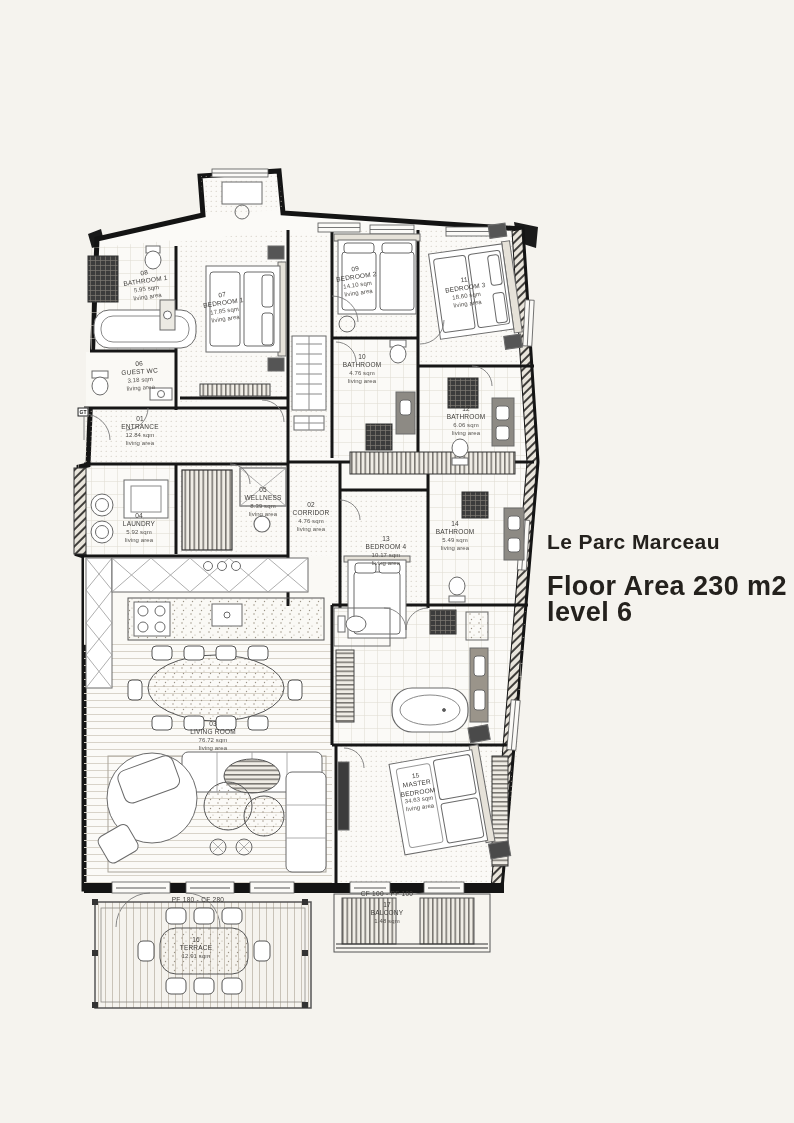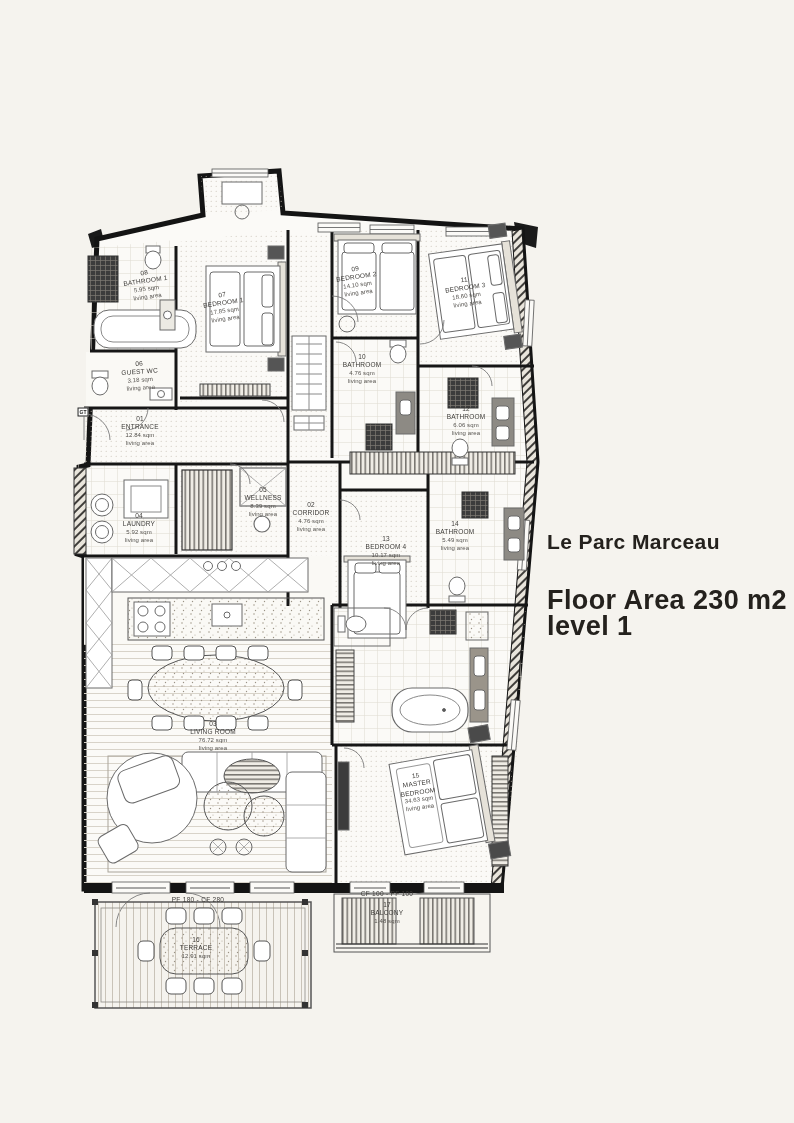--- a/index.html
+++ b/index.html
@@ -19,21 +19,21 @@
   .spec-label{
     position:absolute;transform:translate(-50%,-50%);
     font-size:6.5px;color:#3d3b38;white-space:nowrap;letter-spacing:.3px;
   }
   .panel-tag{
     position:absolute;transform:translate(-50%,-50%);
     font-size:5px;font-weight:bold;color:#222;background:#fff;
     border:1px solid #222;padding:0 1px;line-height:7px;
   }
   .title-block{position:absolute;left:547px;top:530px;color:#24211d;}
-  .title-block .title{font-size:21px;font-weight:bold;letter-spacing:.4px;margin-bottom:33px;}
+  .title-block .title{font-size:21px;font-weight:bold;letter-spacing:.4px;margin-bottom:19px;}
   .title-block .subtitle{font-size:27px;font-weight:bold;letter-spacing:.4px;line-height:26px;}
 </style>
 </head>
 <body>
 
 <div class="plan">
 <svg width="794" height="1123" viewBox="0 0 794 1123">
   <defs>
     <pattern id="dots" width="5" height="5" patternUnits="userSpaceOnUse">
       <circle cx="1.2" cy="1.2" r="0.55" fill="#c6c0b4"></circle>
@@ -485,14 +485,14 @@
   </div>
 
   <div class="spec-label" style="left:198px;top:899px">PF 180 - CF 280</div>
   <div class="spec-label" style="left:387px;top:893px">CF 100 - PF 100</div>
   <div class="panel-tag" style="left:83px;top:412px">GT</div>
 </div>
 
 <div class="title-block">
   <div class="title">Le Parc Marceau</div>
   <div class="subtitle">Floor Area 230 m2</div>
-  <div class="subtitle">level 1</div>
+  <div class="subtitle">level 6</div>
 </div>
 
 </body></html>

